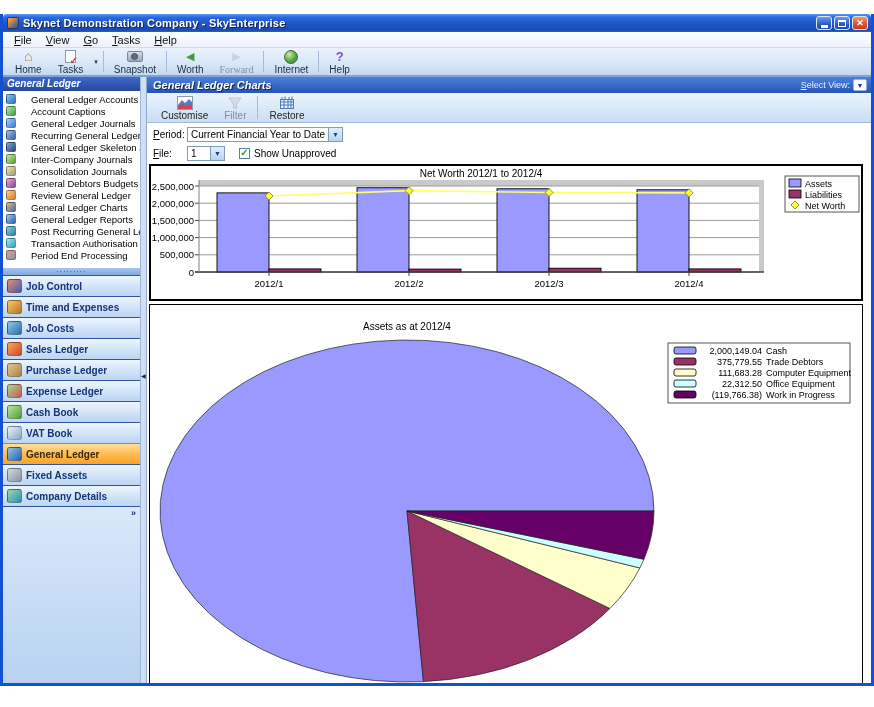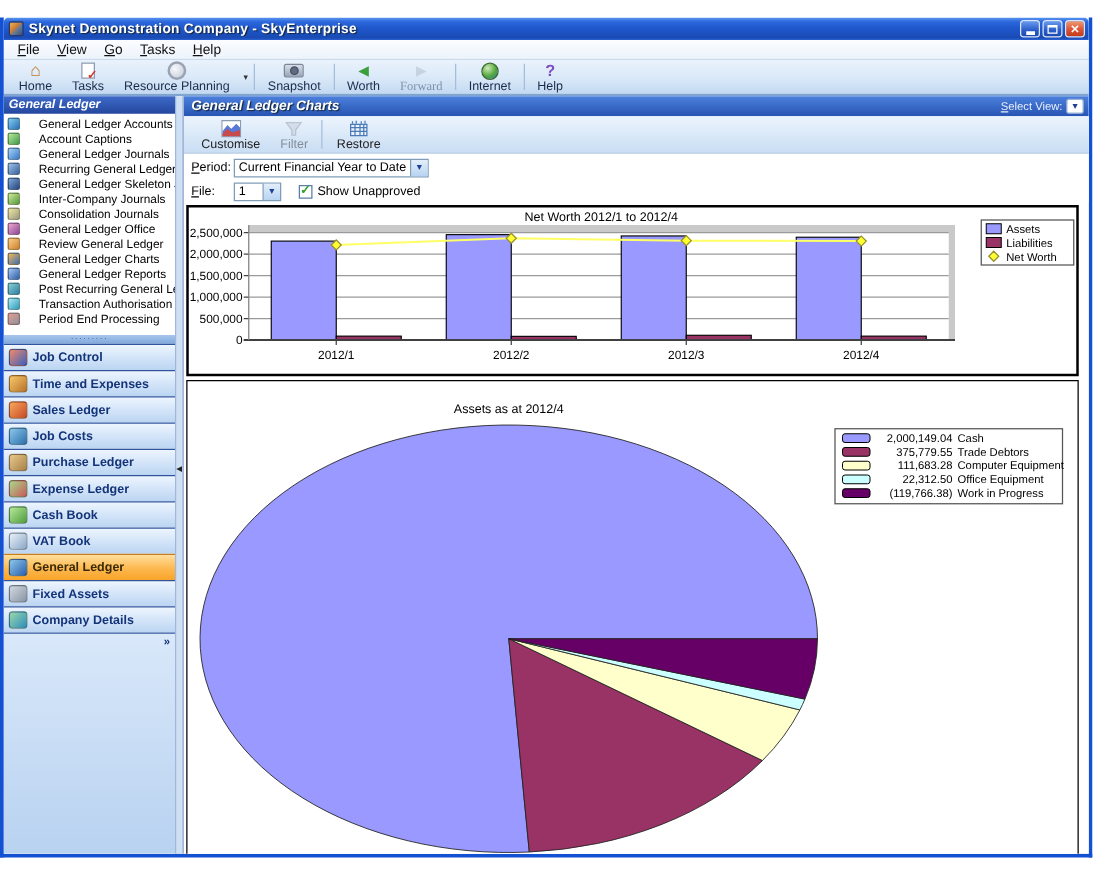--- a/index.html
+++ b/index.html
@@ -131,24 +131,20 @@
 
   <div class="toolbar">
       <div class="tbtn">
         <span class="ti ti-home"></span>
         <span class="lbl">Home</span>
       </div>
       <div class="tbtn">
         <span class="ti ti-tasks"></span>
         <span class="lbl">Tasks</span>
       </div>
-      <div class="tbtn">
-        <span class="ti ti-resource"></span>
-        <span class="lbl">Resource Planning</span>
-      </div>
       <div class="tdrop">▾</div>
       <div class="tsep"></div>
       <div class="tbtn">
         <span class="ti ti-snapshot"></span>
         <span class="lbl">Snapshot</span>
       </div>
       <div class="tsep"></div>
       <div class="tbtn">
         <span class="ti ti-back"></span>
         <span class="lbl">Worth</span>
@@ -197,21 +193,21 @@
           <div class="sitem">
             <span class="si" style="background: linear-gradient(135deg, rgb(216, 232, 154), rgb(78, 158, 62));"></span>
             <span>Inter-Company Journals</span>
           </div>
           <div class="sitem">
             <span class="si" style="background: linear-gradient(135deg, rgb(240, 232, 154), rgb(154, 154, 138));"></span>
             <span>Consolidation Journals</span>
           </div>
           <div class="sitem">
             <span class="si" style="background: linear-gradient(135deg, rgb(240, 168, 200), rgb(138, 74, 158));"></span>
-            <span>General Ledger Office</span>
+            <span>General Debtors Budgets</span>
           </div>
           <div class="sitem">
             <span class="si" style="background: linear-gradient(135deg, rgb(248, 208, 138), rgb(210, 130, 42));"></span>
             <span>Review General Ledger</span>
           </div>
           <div class="sitem">
             <span class="si" style="background: linear-gradient(135deg, rgb(248, 184, 74), rgb(58, 111, 190));"></span>
             <span>General Ledger Charts</span>
           </div>
           <div class="sitem">
@@ -237,26 +233,26 @@
       <div class="side-buttons">
           <div class="sbtn">
             <span class="sbi" style="background: linear-gradient(135deg, rgb(240, 138, 106), rgb(58, 95, 190));"></span>
             <span>Job Control</span>
           </div>
           <div class="sbtn">
             <span class="sbi" style="background: linear-gradient(135deg, rgb(248, 200, 106), rgb(184, 116, 42));"></span>
             <span>Time and Expenses</span>
           </div>
           <div class="sbtn">
+            <span class="sbi" style="background: linear-gradient(135deg, rgb(138, 200, 232), rgb(46, 111, 174));"></span>
+            <span>Job Costs</span>
+          </div>
+          <div class="sbtn">
             <span class="sbi" style="background: linear-gradient(135deg, rgb(248, 168, 90), rgb(200, 74, 42));"></span>
             <span>Sales Ledger</span>
-          </div>
-          <div class="sbtn">
-            <span class="sbi" style="background: linear-gradient(135deg, rgb(138, 200, 232), rgb(46, 111, 174));"></span>
-            <span>Job Costs</span>
           </div>
           <div class="sbtn">
             <span class="sbi" style="background: linear-gradient(135deg, rgb(232, 200, 138), rgb(168, 130, 74));"></span>
             <span>Purchase Ledger</span>
           </div>
           <div class="sbtn">
             <span class="sbi" style="background: linear-gradient(135deg, rgb(168, 216, 138), rgb(200, 90, 90));"></span>
             <span>Expense Ledger</span>
           </div>
           <div class="sbtn">

